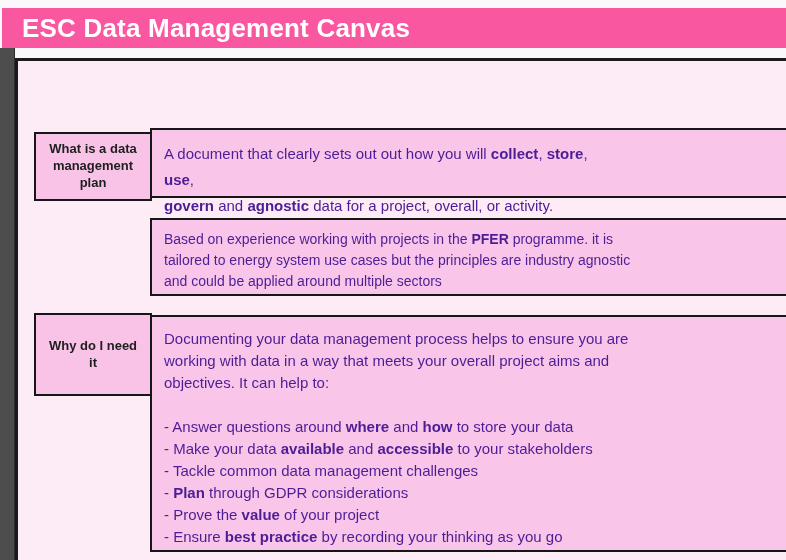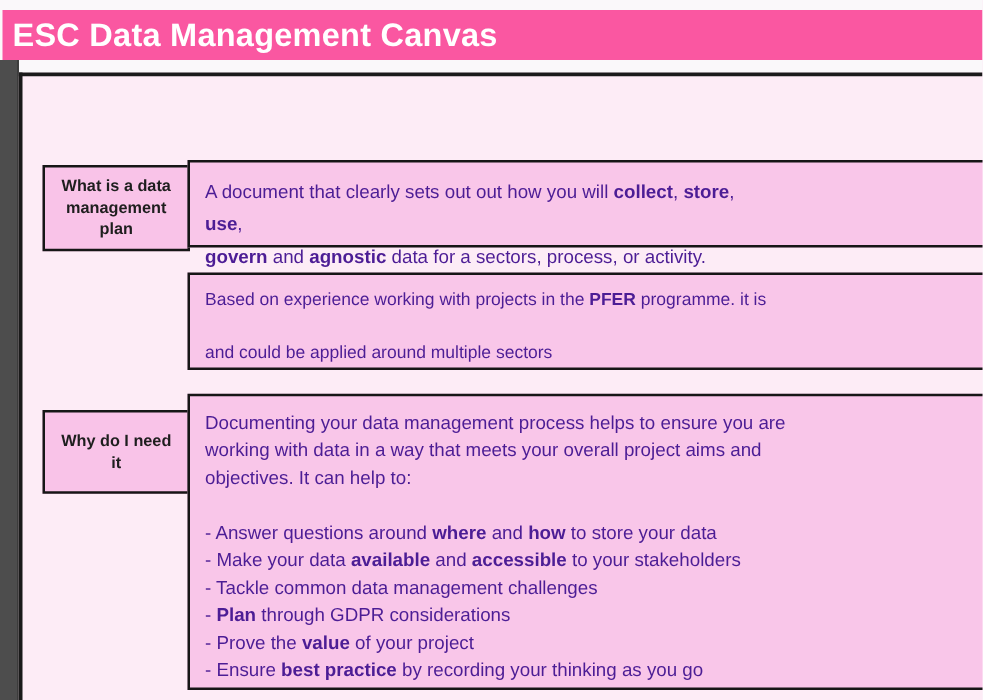--- a/index.html
+++ b/index.html
@@ -14,21 +14,21 @@
   .page { position: absolute; left: 0; top: 0; width: 786px; height: 560px; }
 
   
   .title-bar {
     position: absolute; left: 2px; top: 8px; width: 784px; height: 40px;
     background: #fa57a1;
     display: flex; align-items: center;
   }
   .title-bar .app-title {
     color: #ffffff; font-size: 26px; font-weight: 700;
-    padding-left: 8px; letter-spacing: 0.2px; white-space: nowrap;
+    padding-left: 20px; letter-spacing: 0.2px; white-space: nowrap;
   }
 
   
   .left-strip {
     position: absolute; left: 0; top: 48px; width: 14px; height: 512px;
     background: #4d4d4d;
     border-right: 1px solid #2c2c2c;
   }
 
   
@@ -50,21 +50,21 @@
     background: #f9c3e8;
     border: 2px solid #161616;
     box-sizing: border-box;
     display: flex; align-items: center; justify-content: center;
     text-align: center;
     font-size: 13px; font-weight: 700; line-height: 1.3;
     padding: 0 12px;
   }
   .label-box.r1 { top: 132px; height: 69px; }
   .label-box.r2 { top: 217px; height: 71px; }
-  .label-box.r3 { top: 313px; height: 67px; margin-top: 15px; }
+  .label-box.r3 { top: 313px; height: 83px; }
 
   .content-box {
     position: absolute; left: 150px; width: 696px;
     background: #f9c6e9;
     border: 2px solid #161616;
     box-sizing: border-box;
     padding: 11px 12px 0 12px;
     overflow: visible;
     font-size: 15px; line-height: 26px;
     color: #4c1d95;
@@ -85,25 +85,25 @@
 
   <div class="left-strip"></div>
 
   <div class="canvas-panel"></div>
 
 
   <div class="label-box r1">
     <span>What is a data management plan</span>
   </div>
   <div class="content-box r1">
-    <span><span>A document that clearly sets out out how you will </span><b>collect</b><span>, </span><b>store</b><span>,</span><br><b>use</b><span>,</span><br><b>govern</b><span> and </span><b>agnostic</b><span> data for a sectors, process, or activity.</span></span>
+    <span><span>A document that clearly sets out out how you will </span><b>collect</b><span>, </span><b>store</b><span>,</span><br><b>use</b><span>,</span><br><b>govern</b><span> and </span><b>agnostic</b><span> data for a project, overall, or activity.</span></span>
   </div>
 
   <div class="content-box r2">
-    <span><span>Based on experience working with projects in the </span><b>PFER</b><span> programme. it is</span><br><br><span>and could be applied around multiple sectors</span></span>
+    <span><span>Based on experience working with projects in the </span><b>PFER</b><span> programme. it is</span><br><span>tailored to energy system use cases but the principles are industry agnostic</span><br><span>and could be applied around multiple sectors</span></span>
   </div>
 
   <div class="label-box r3">
     <span>Why do I need it</span>
   </div>
   <div class="content-box r3">
     <span><span>Documenting your data management process helps to ensure you are</span><br><span>working with data in a way that meets your overall project aims and</span><br><span>objectives. It can help to:</span><br><span></span><br><span>- Answer questions around </span><b>where</b><span> and </span><b>how</b><span> to store your data</span><br><span>- Make your data </span><b>available</b><span> and </span><b>accessible</b><span> to your stakeholders</span><br><span>- Tackle common data management challenges</span><br><span>- </span><b>Plan</b><span> through GDPR considerations</span><br><span>- Prove the </span><b>value</b><span> of your project</span><br><span>- Ensure </span><b>best practice</b><span> by recording your thinking as you go</span></span>
   </div>
 
 </div>

